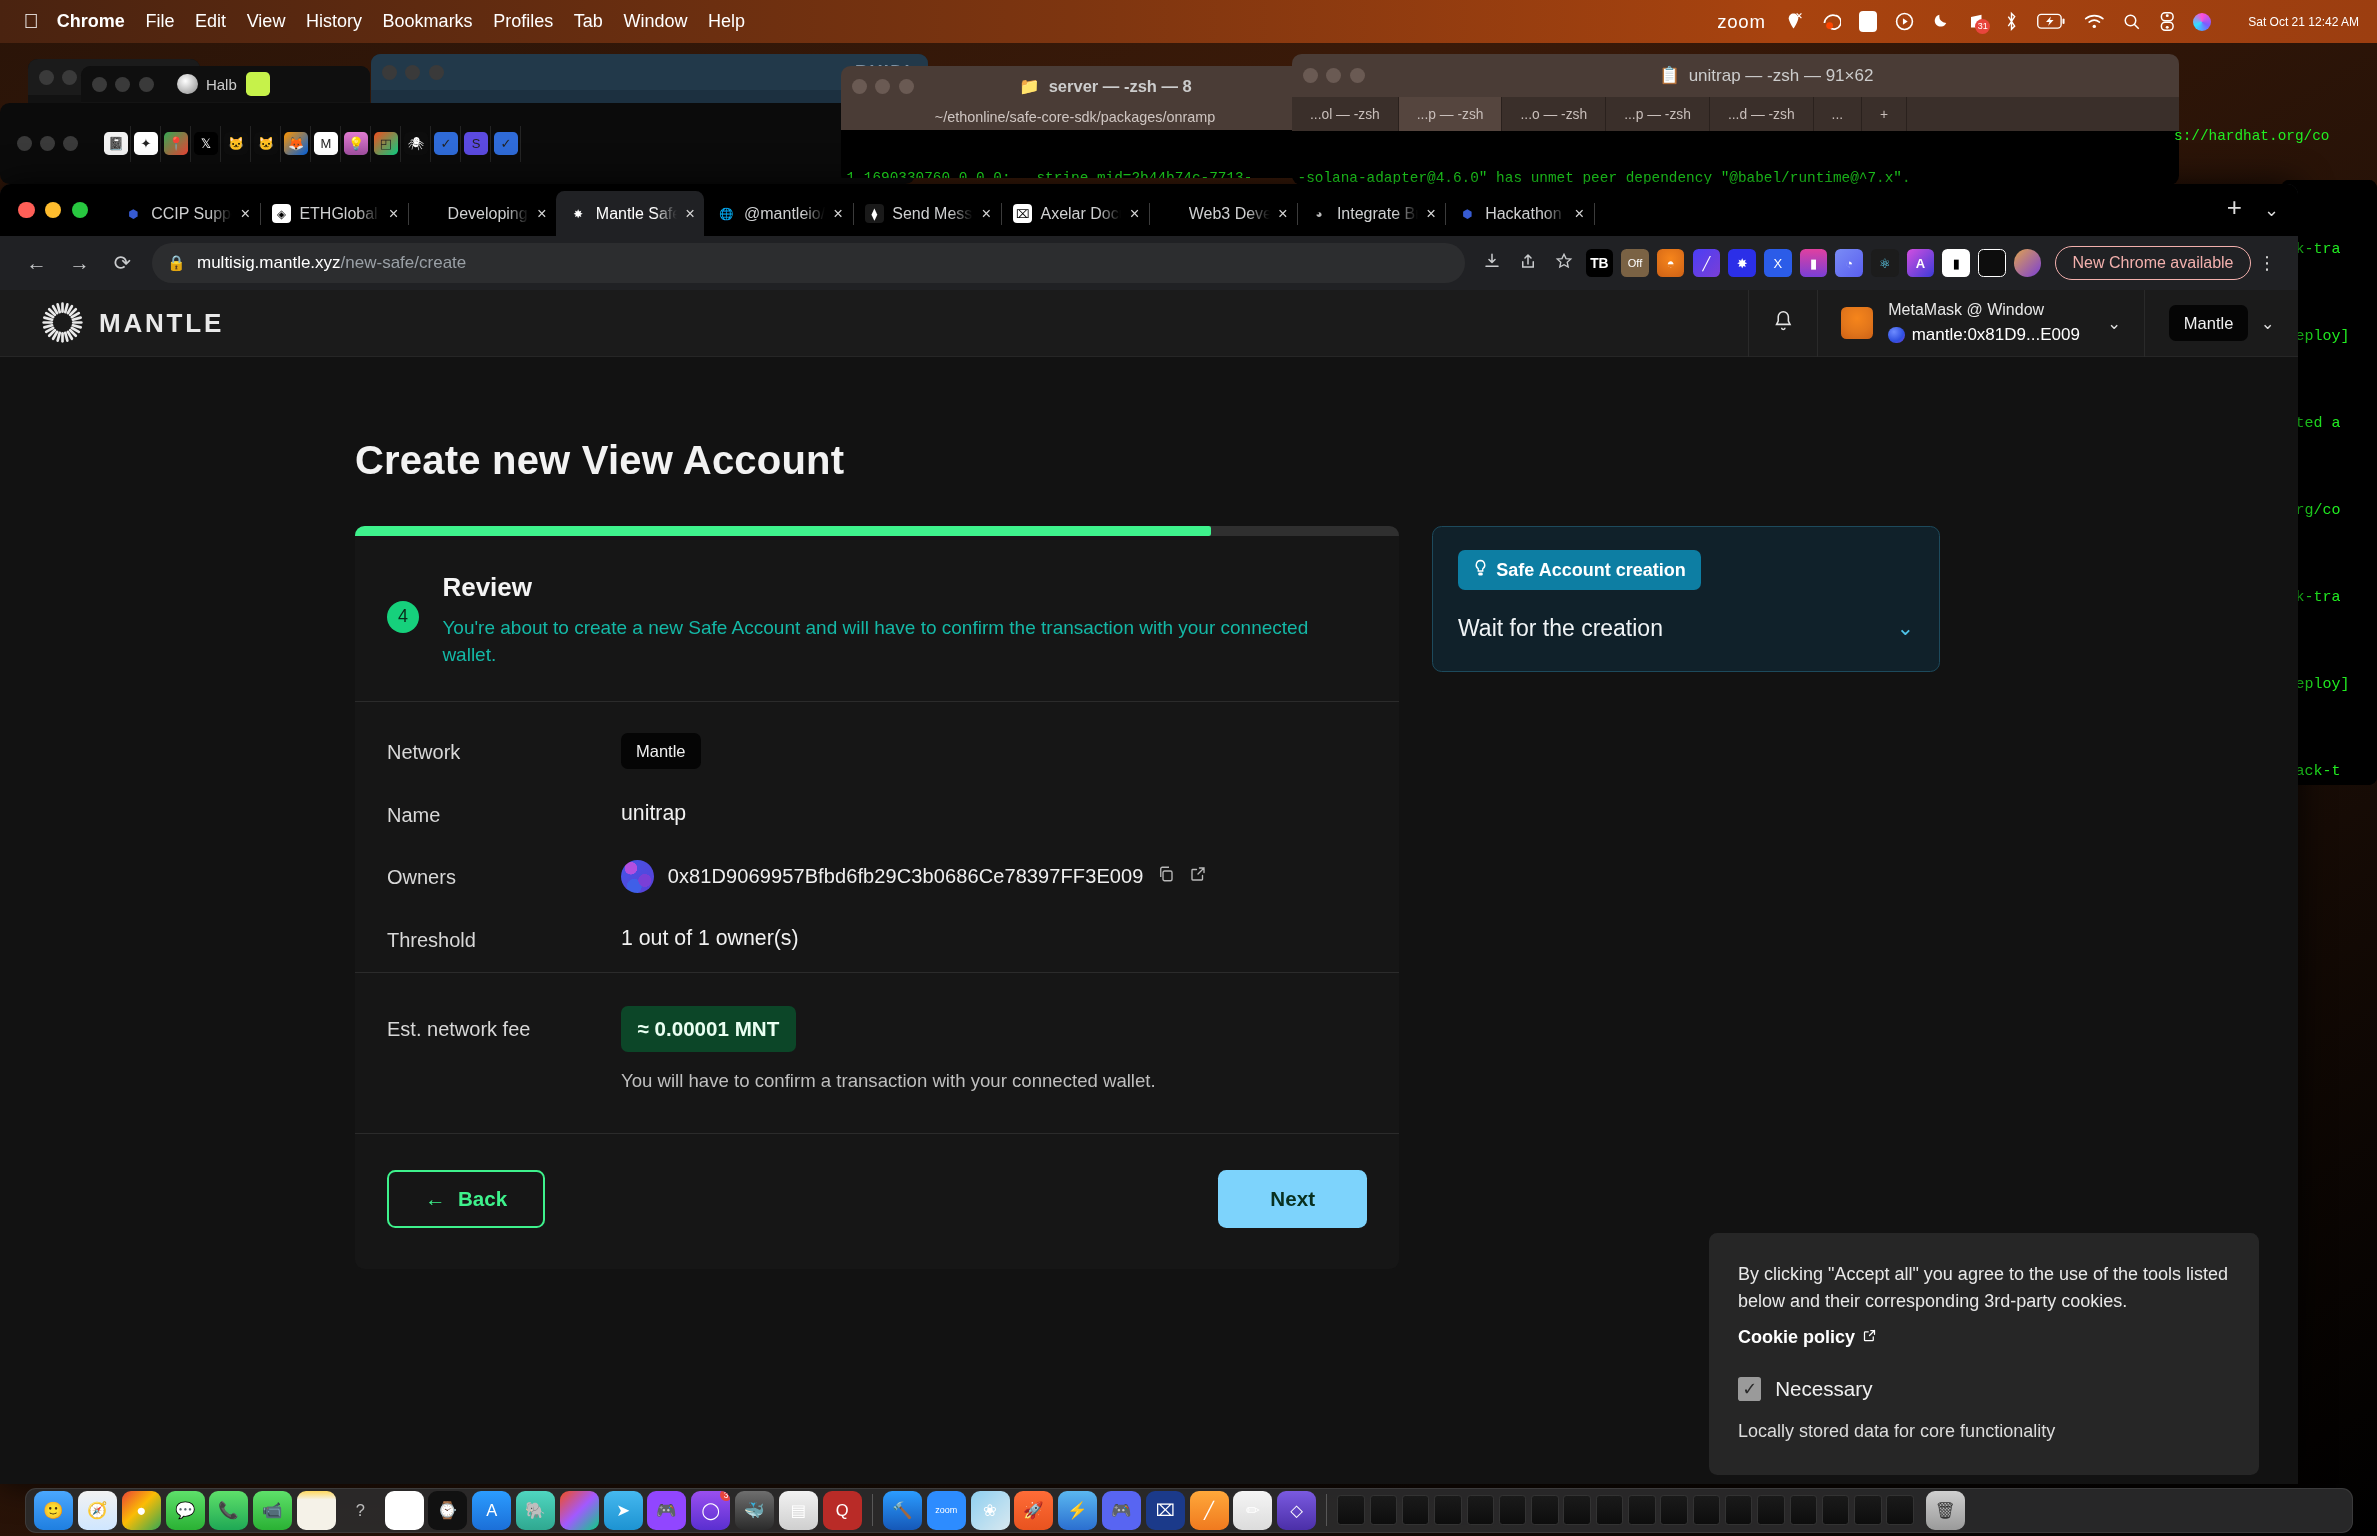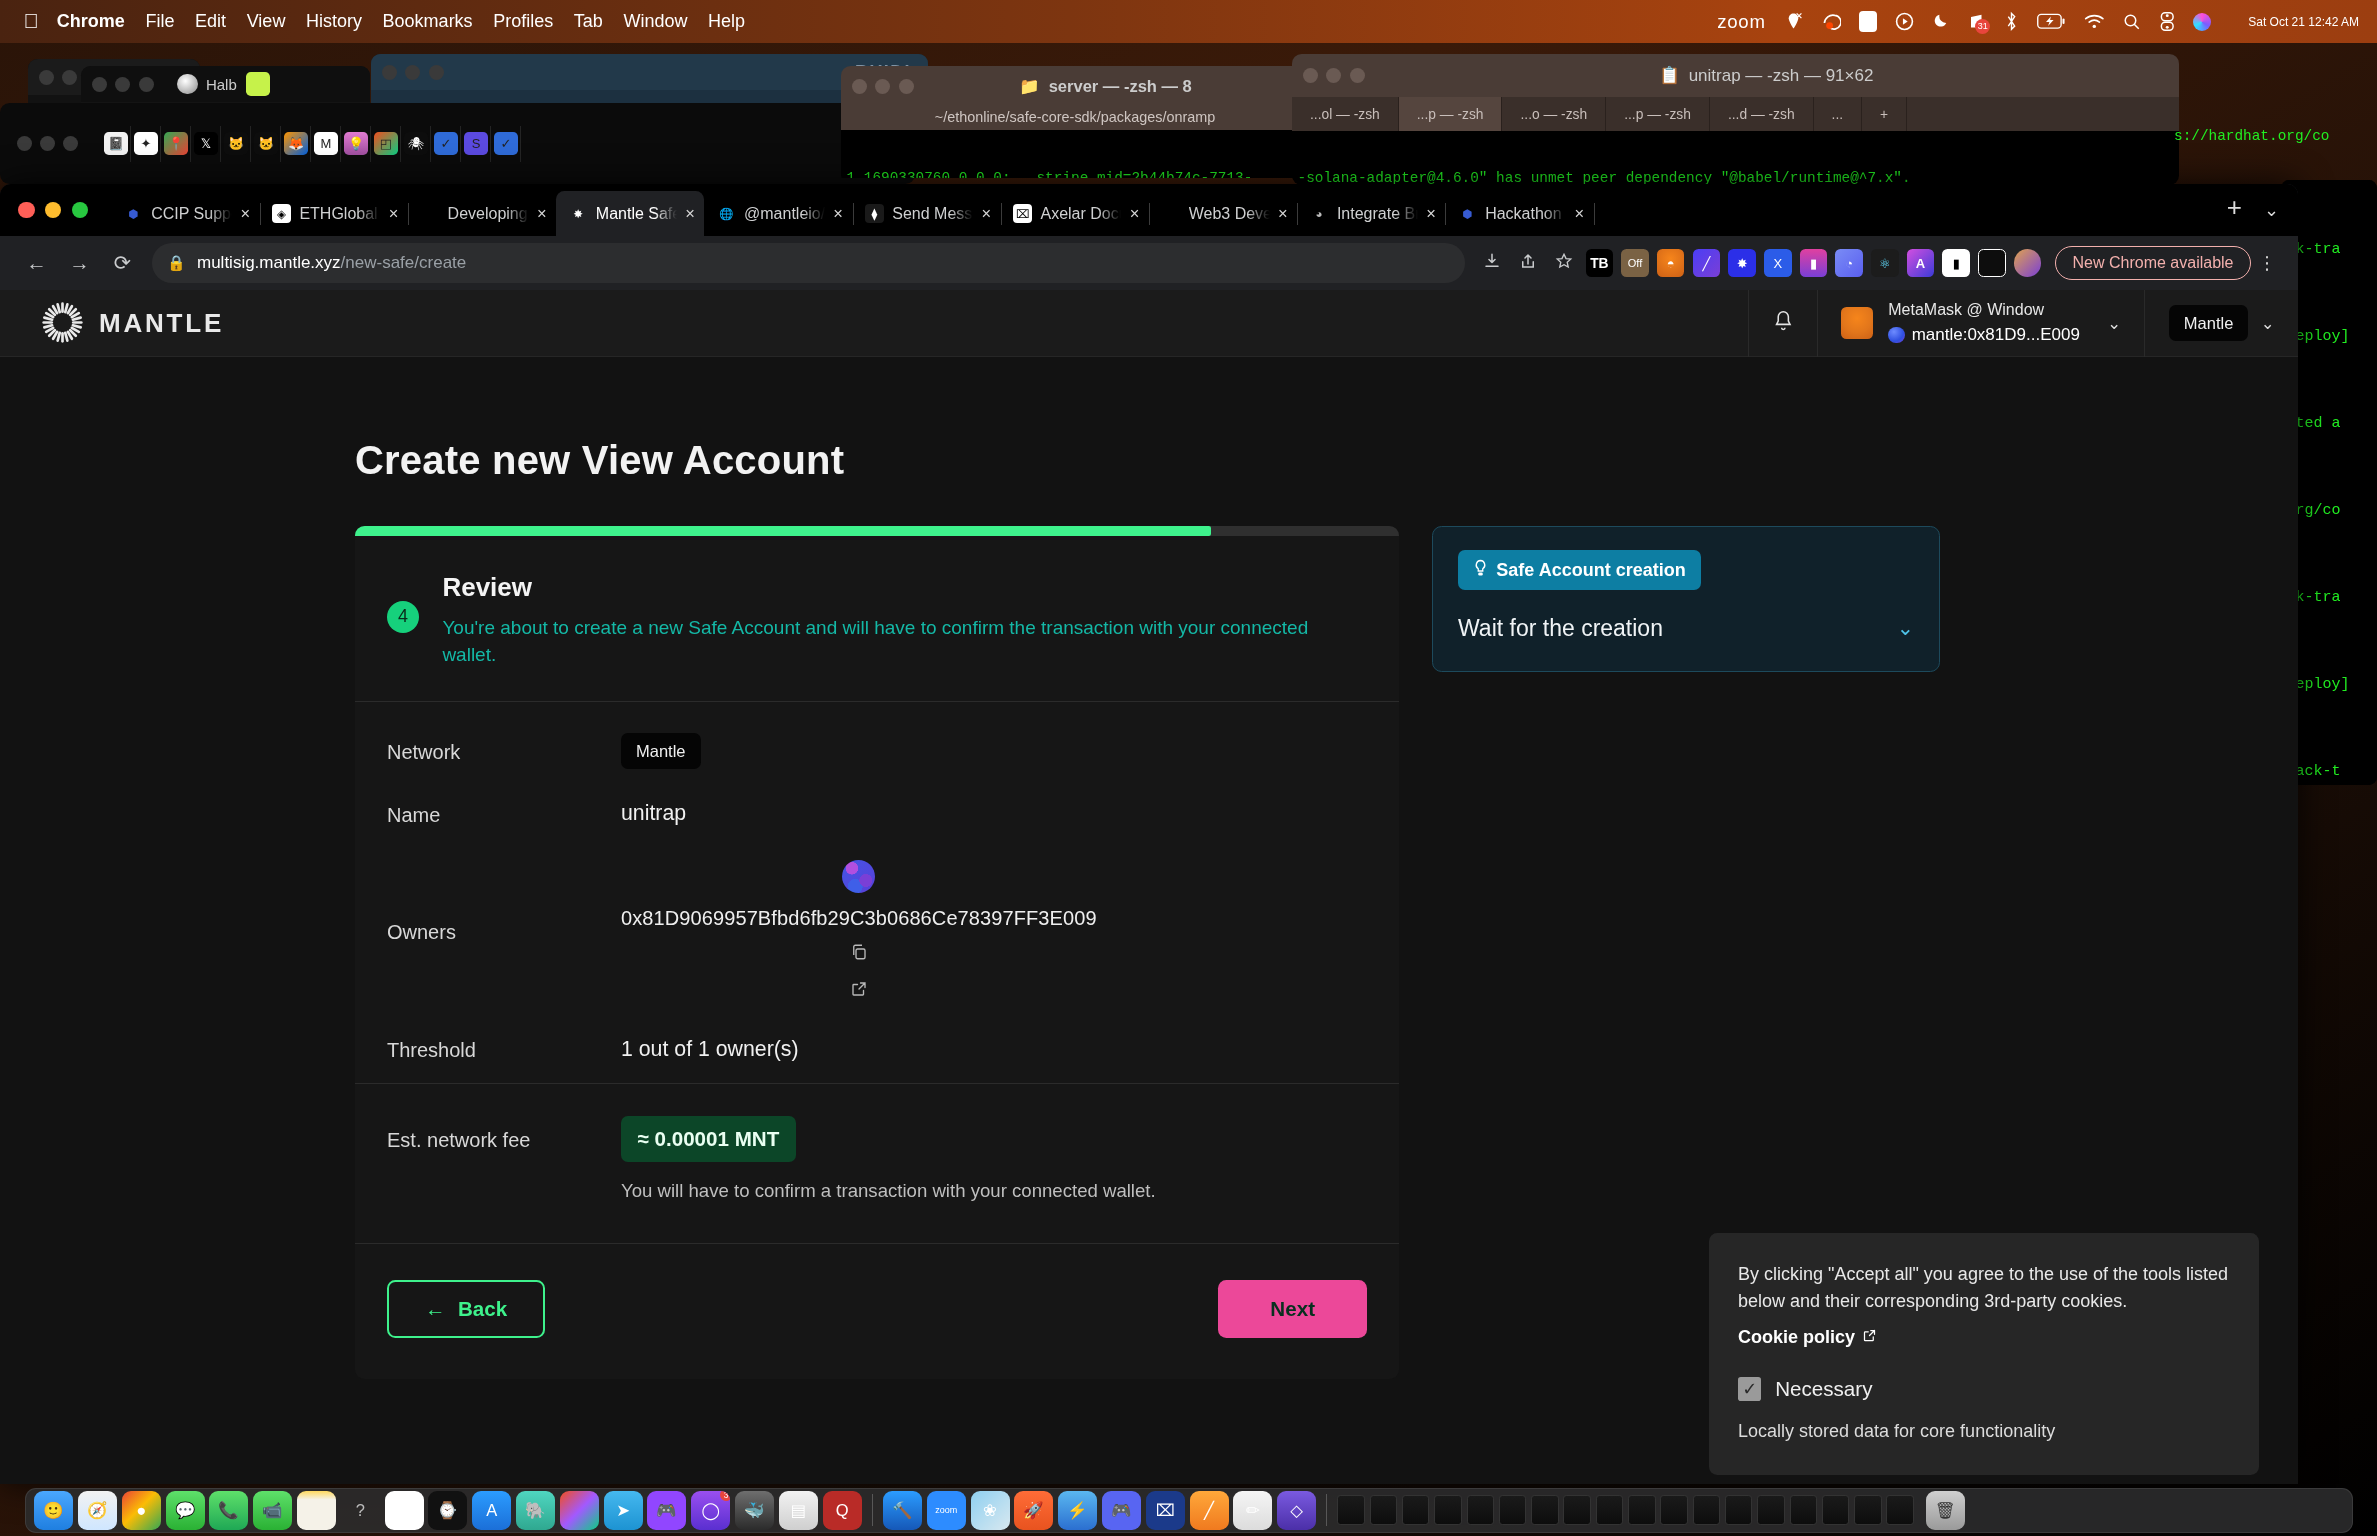--- a/index.html
+++ b/index.html
@@ -150,42 +150,42 @@
   }
   .steptitle { color: #f4f4f4; font-size: 26px; font-weight: bold; }
   .stepdesc { color: #14b8a6; font-size: 19px; line-height: 1.45; margin-top: 11px; max-width: 929px; }
 
   .divider { height: 0.7px; background: #2b2b2b; }
 
   .frow { display: flex; padding: 0 32px; align-items: flex-start; }
   .fkey { color: #d8d8d8; font-size: 20px; width: 234px; flex: 0 0 234px; padding-top: 2.8px; }
   .fval { color: #f1f1f1; font-size: 21.3px; }
   .chip-net { background: #050505; color: #f0f0f0; font-size: 16.5px; border-radius: 6.9px; padding: 8.3px 15px; display: inline-block; }
-  .ownerline { display: flex; align-items: center; gap: 13.8px; flex-direction: column; }
+  .ownerline { display: flex; align-items: center; gap: 13.8px; }
   .identicon { width: 33px; height: 33px; border-radius: 50%;
     background:
       radial-gradient(circle at 30% 25%, #b14fe0 0 18%, transparent 19%),
       radial-gradient(circle at 72% 62%, #7a3fd6 0 20%, transparent 21%),
       radial-gradient(circle at 40% 80%, #3f5fe8 0 22%, transparent 23%),
       linear-gradient(135deg, #4356e6, #5a3fd8);
   }
   .addr { color: #efefef; font-size: 20px; letter-spacing: 0.1px; }
   .iconbtn { color: #b9b9b9; font-size: 17px; }
   .feechip { background: #0c4628; color: #eafff2; font-size: 20.6px; font-weight: bold;
     border-radius: 6.9px; padding: 11px 16.5px; display: inline-block; }
   .feenote { color: #bfbfbf; font-size: 18.6px; margin-top: 18px; }
 
   .actions { display: flex; justify-content: space-between; padding: 36px 32px 41px 32px; }
   .btn-back {
     border: 2.1px solid #3ef28c; color: #3ef28c; background: transparent;
     border-radius: 8.3px; font-size: 20.6px; font-weight: bold;
     padding: 15px 36px; display: flex; align-items: center; gap: 12.4px;
   }
   .btn-next {
-    background: #ec4899; color: #08301f; border: none; border-radius: 8.3px;
+    background: #7dd3fc; color: #08301f; border: none; border-radius: 8.3px;
     font-size: 20.6px; font-weight: bold; padding: 16.5px 52px;
   }
 
   .sidecard {
     width: 508px; background: #10212a; border: 1.4px solid #1d4a5c;
     border-radius: 9.6px; padding: 23.4px 25px 29px 25px;
   }
   .sidepill {
     background: #0d7ea3; color: #fff; font-size: 18px; font-weight: bold;
     border-radius: 6.9px; padding: 8.3px 15px; display: inline-flex; align-items: center; gap: 8.3px;

